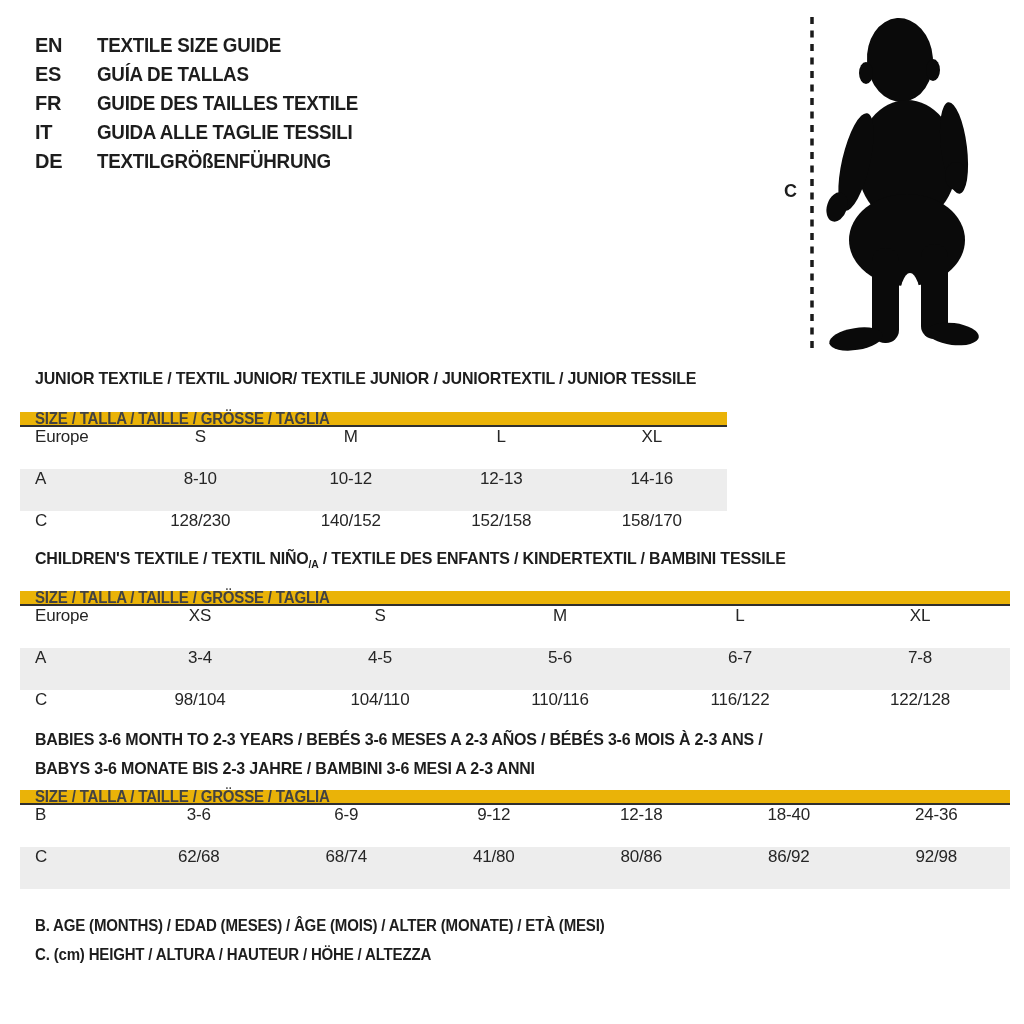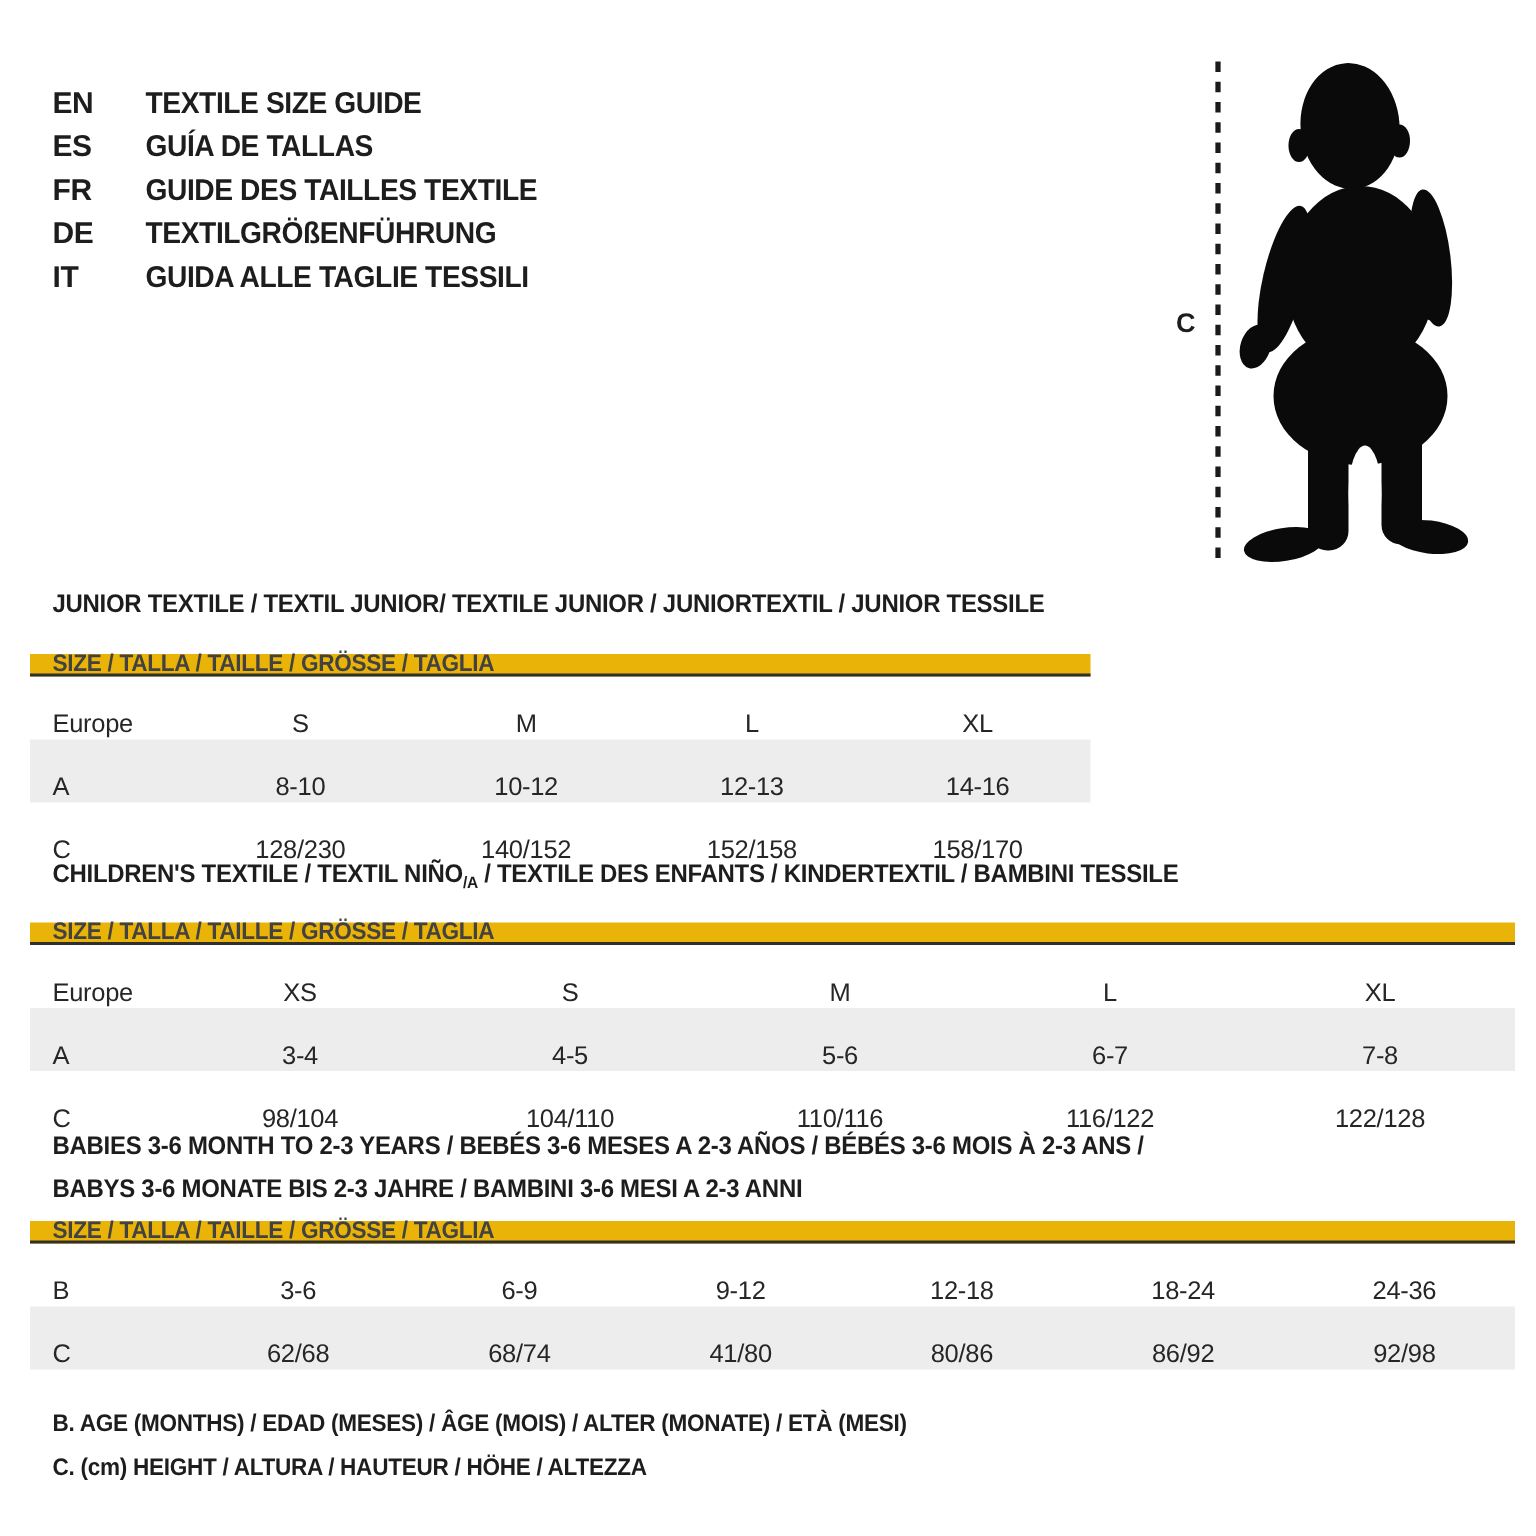--- a/index.html
+++ b/index.html
@@ -1,21 +1,21 @@
 <!DOCTYPE html>
 <html><head>
 <meta charset="utf-8">
 <style>
   html,body{margin:0;padding:0;}
   body{
     width:1024px;height:1024px;background:#ffffff;position:relative;overflow:hidden;
     font-family:"Liberation Sans",sans-serif;color:#1d1d1d;
     -webkit-font-smoothing:antialiased;
   }
-  .abs{position:absolute;margin-top:24px;}
+  .abs{position:absolute;}
   .cond{display:inline-block;transform:scaleX(.94);transform-origin:0 50%;white-space:nowrap;}
 
   
   .lang-block{left:35px;top:31px;}
   .lang-row{display:flex;height:29px;align-items:center;}
   .lang-code{width:62px;font-size:20px;font-weight:700;letter-spacing:-.3px;}
   .lang-title{font-size:20px;font-weight:700;letter-spacing:-.3px;}
 
   
   .figure{left:760px;top:0;width:264px;height:380px;}
@@ -25,21 +25,21 @@
   .section-heading{font-size:17px;font-weight:700;letter-spacing:-.2px;line-height:20px;}
   .sub{font-size:11px;vertical-align:-4px;font-weight:700;}
 
   
   .tbl{left:20px;}
   .tbl-header{
     height:15px;display:flex;align-items:center;padding-left:15px;
     background:#eab308;border-bottom:2px solid #2f2f2f;box-sizing:border-box;
     font-size:16px;font-weight:700;color:#424242;letter-spacing:-.2px;
   }
-  .tbl-row{display:flex;height:42px;align-items:flex-end;font-size:17px;color:#262626;}
+  .tbl-row{display:flex;height:42px;align-items:flex-start;font-size:17px;color:#262626;}
   .tbl-row.shaded{background:#ededed;}
   .cell{flex:1;text-align:center;letter-spacing:-.2px;}
   .label-cell{text-align:left;padding-left:15px;box-sizing:border-box;letter-spacing:-.2px;}
   .tbl-junior{width:707px;}
   .tbl-junior .label-cell{flex:0 0 105px;}
   .tbl-wide{width:990px;}
   .tbl-children .label-cell{flex:0 0 90px;}
   .tbl-babies .label-cell{flex:0 0 105px;}
 
   
@@ -56,26 +56,26 @@
   </div>
   <div class="lang-row">
     <span class="lang-code">ES</span>
     <span class="lang-title cond">GUÍA DE TALLAS</span>
   </div>
   <div class="lang-row">
     <span class="lang-code">FR</span>
     <span class="lang-title cond">GUIDE DES TAILLES TEXTILE</span>
   </div>
   <div class="lang-row">
+    <span class="lang-code">IT</span>
+    <span class="lang-title cond">GUIDA ALLE TAGLIE TESSILI</span>
+  </div>
+  <div class="lang-row">
     <span class="lang-code">DE</span>
     <span class="lang-title cond">TEXTILGRÖßENFÜHRUNG</span>
-  </div>
-  <div class="lang-row">
-    <span class="lang-code">IT</span>
-    <span class="lang-title cond">GUIDA ALLE TAGLIE TESSILI</span>
   </div>
 </div>
 
 <div class="abs figure">
   <svg width="264" height="380" viewBox="0 0 264 380">
     <line x1="52" y1="17" x2="52" y2="353" stroke="#1a1a1a" stroke-width="3.5" stroke-dasharray="7 6.5"></line>
     <g fill="#0a0a0a">
       <ellipse cx="140" cy="60" rx="33" ry="42" transform="rotate(-4 140 60)"></ellipse>
       <ellipse cx="106" cy="73" rx="7" ry="11"></ellipse>
       <ellipse cx="173" cy="70" rx="7" ry="11"></ellipse>
@@ -165,21 +165,21 @@
 <div class="abs tbl tbl-wide tbl-babies" style="top:790px;">
   <div class="tbl-header">
     <span class="cond">SIZE / TALLA / TAILLE / GRÖSSE / TAGLIA</span>
   </div>
   <div class="tbl-row">
     <span class="cell label-cell">B</span>
     <span class="cell">3-6</span>
     <span class="cell">6-9</span>
     <span class="cell">9-12</span>
     <span class="cell">12-18</span>
-    <span class="cell">18-24</span>
+    <span class="cell">18-40</span>
     <span class="cell">24-36</span>
   </div>
   <div class="tbl-row shaded">
     <span class="cell label-cell">C</span>
     <span class="cell">62/68</span>
     <span class="cell">68/74</span>
     <span class="cell">41/80</span>
     <span class="cell">80/86</span>
     <span class="cell">86/92</span>
     <span class="cell">92/98</span>

